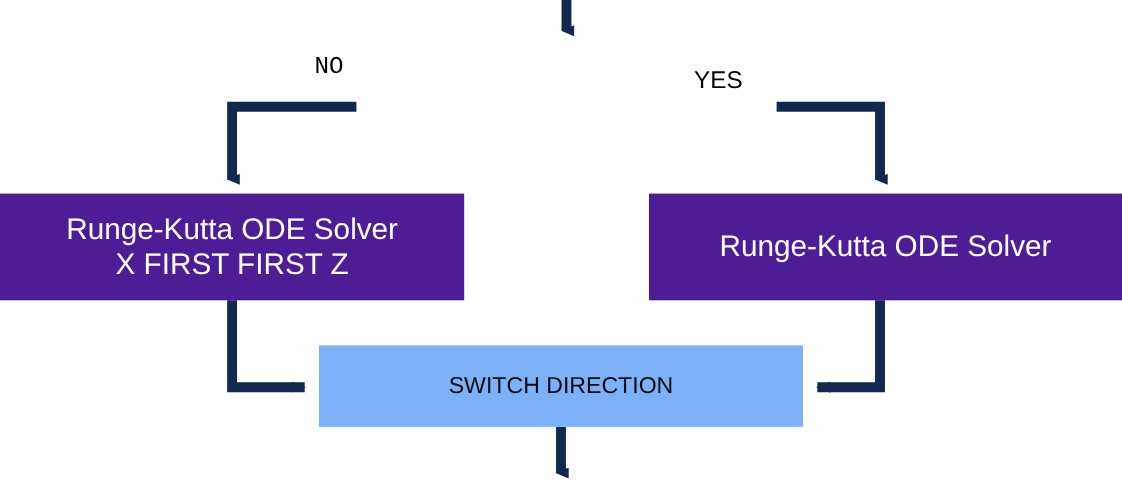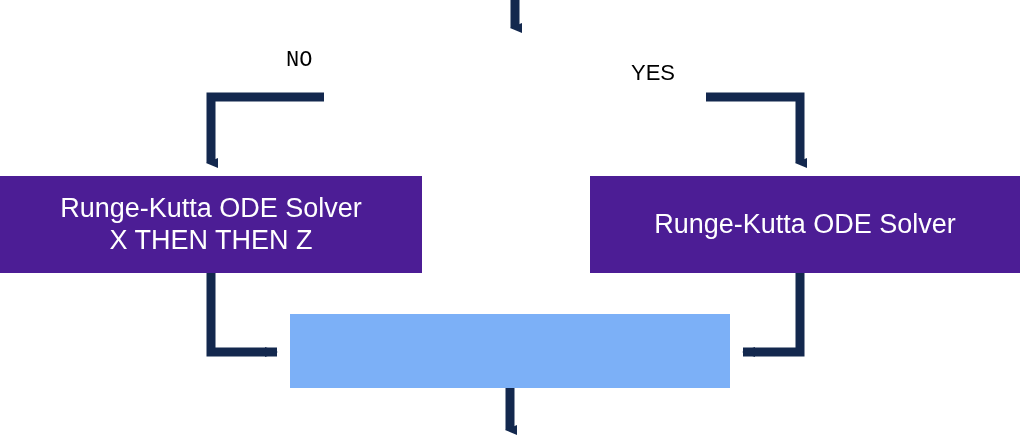--- a/index.html
+++ b/index.html
@@ -152,26 +152,27 @@
     </g>
 
     <g>
       <path d="M510,388 L510,430" stroke="#13284E" stroke-width="9" fill="none" marker-end="url(#arrowDown)"></path>
     </g>
   </svg>
 
 
   <div class="proc" id="proc-left">
     <div>Runge-Kutta ODE Solver</div>
-    <div>X THEN THEN Z</div>
+    <div>X FIRST FIRST Z</div>
   </div>
 
   <div class="proc" id="proc-right">
     <div>Runge-Kutta ODE Solver</div>
   </div>
 
   <div class="switch-box">
+    <div>SWITCH DIRECTION</div>
   </div>
 
   <div class="edge-label" id="label-no">NO</div>
   <div class="edge-label" id="label-yes">YES</div>
 
 </div>
 
 </body></html>

